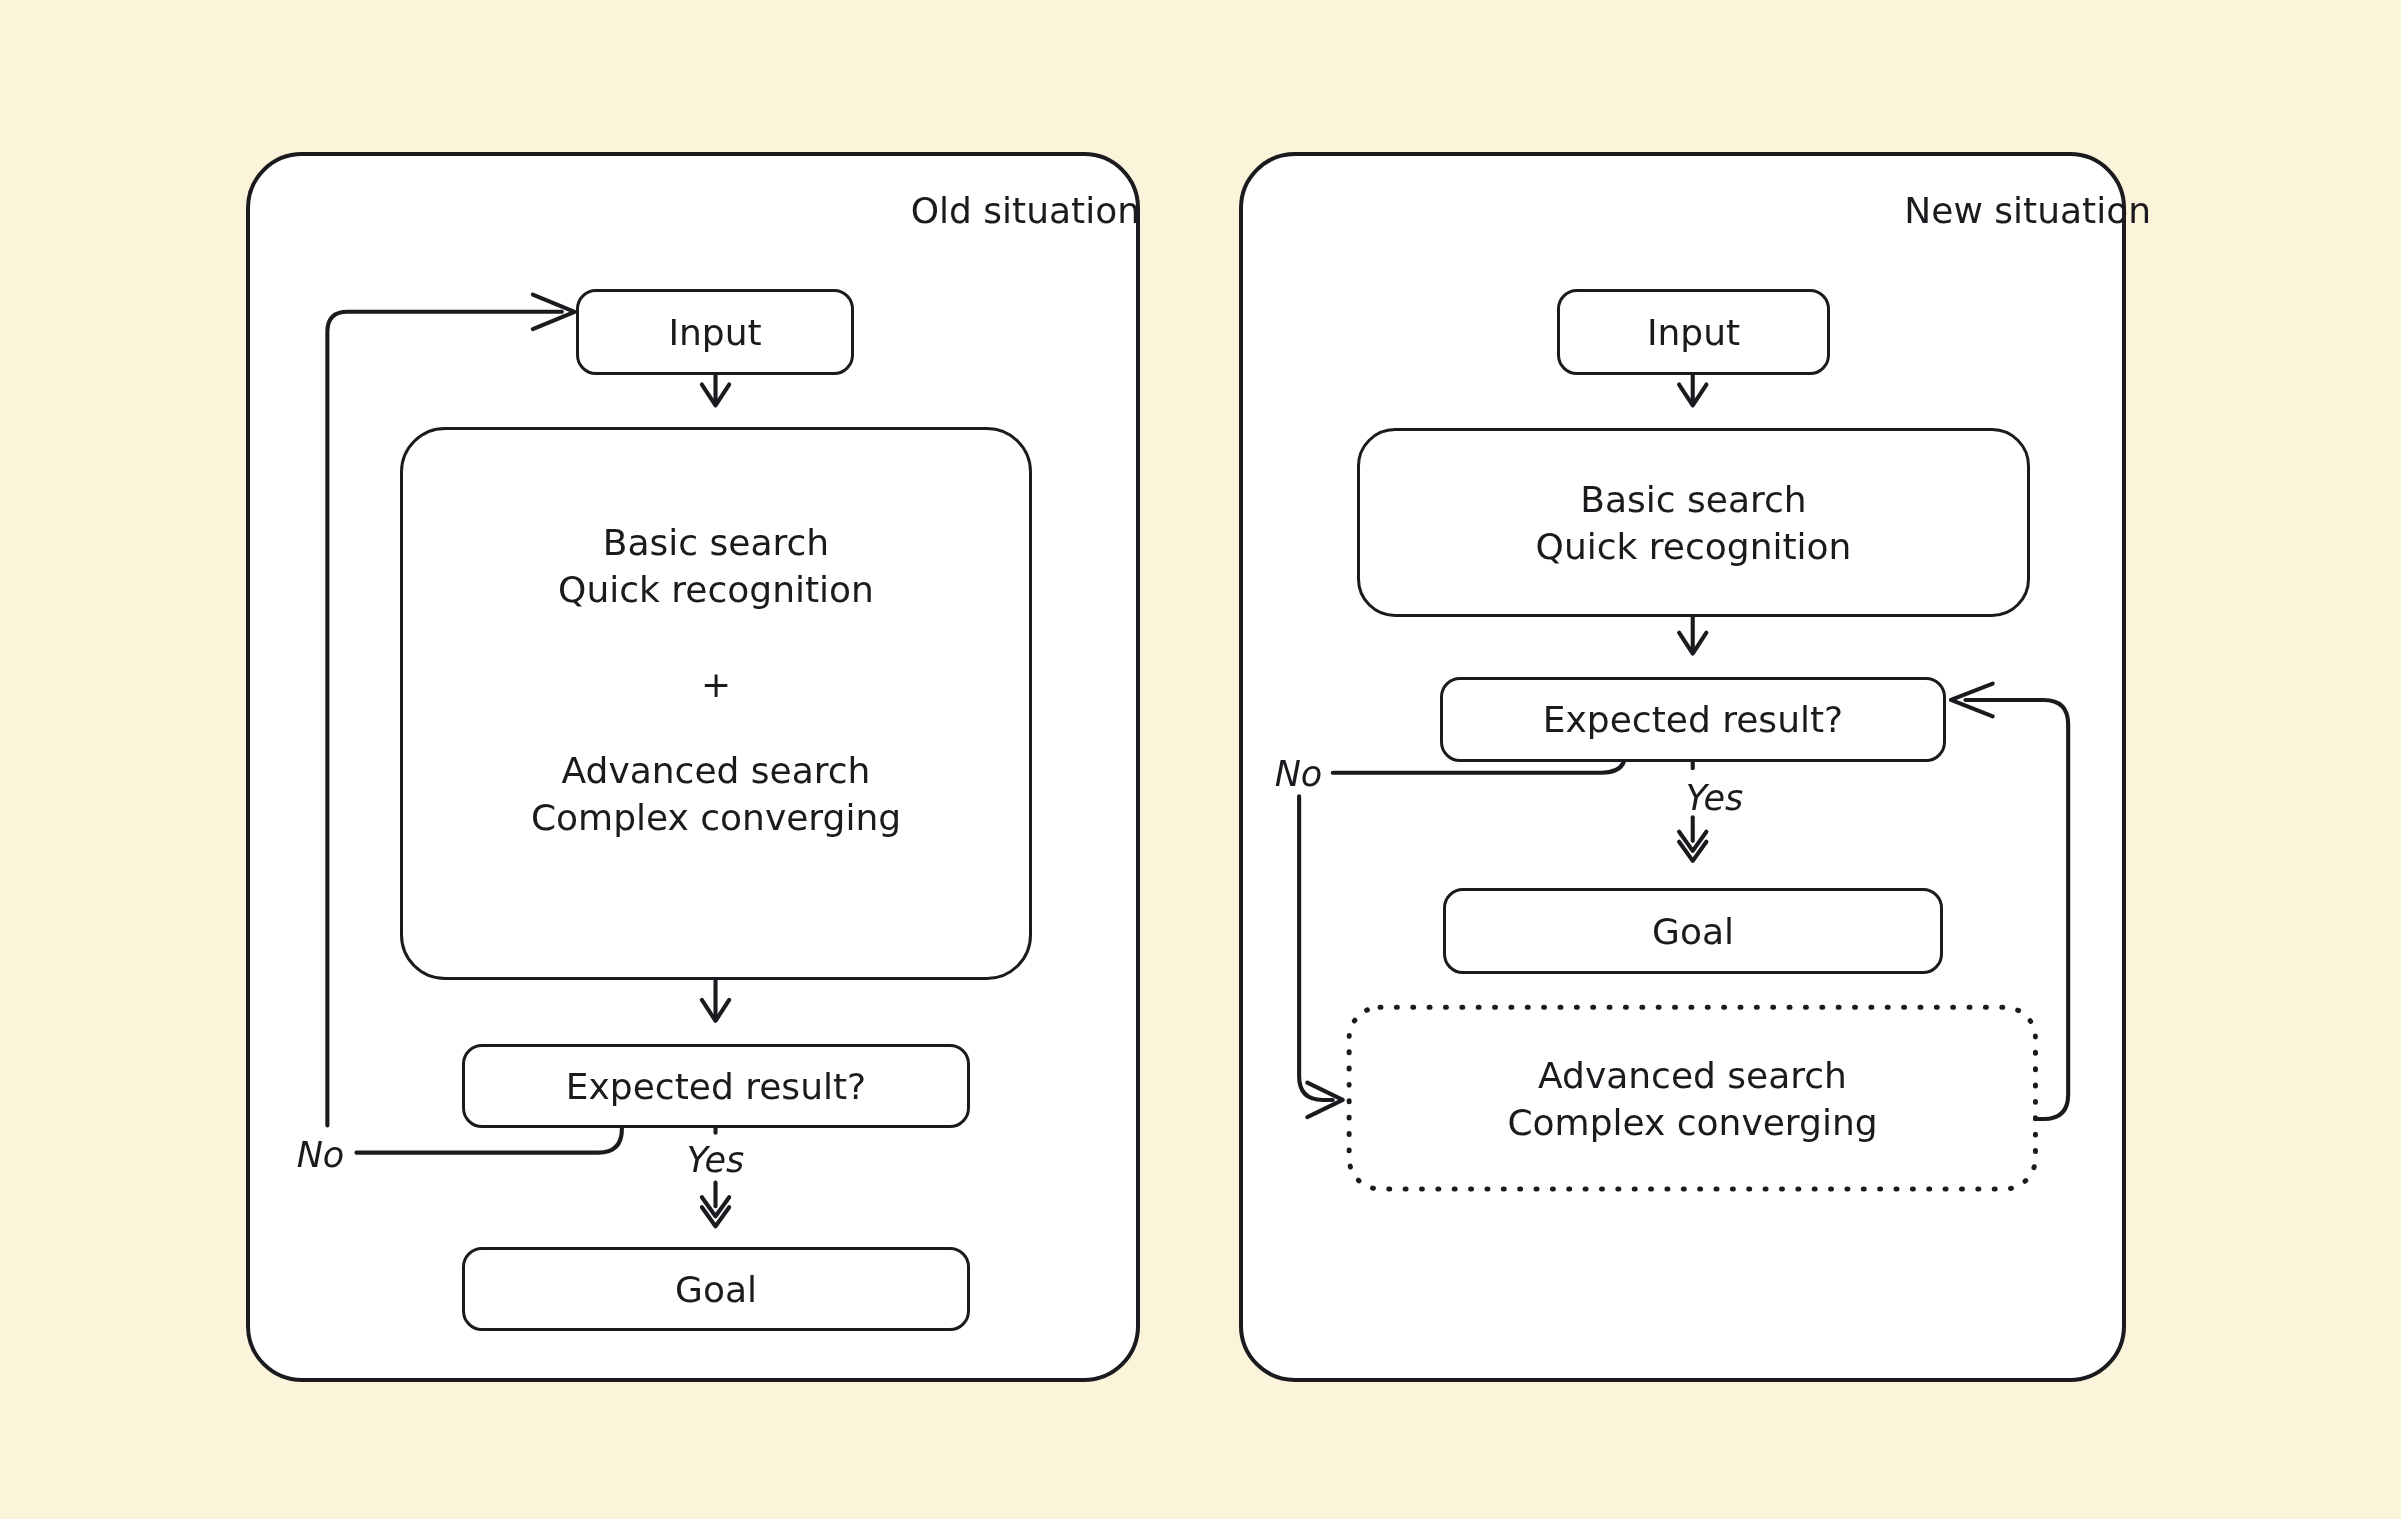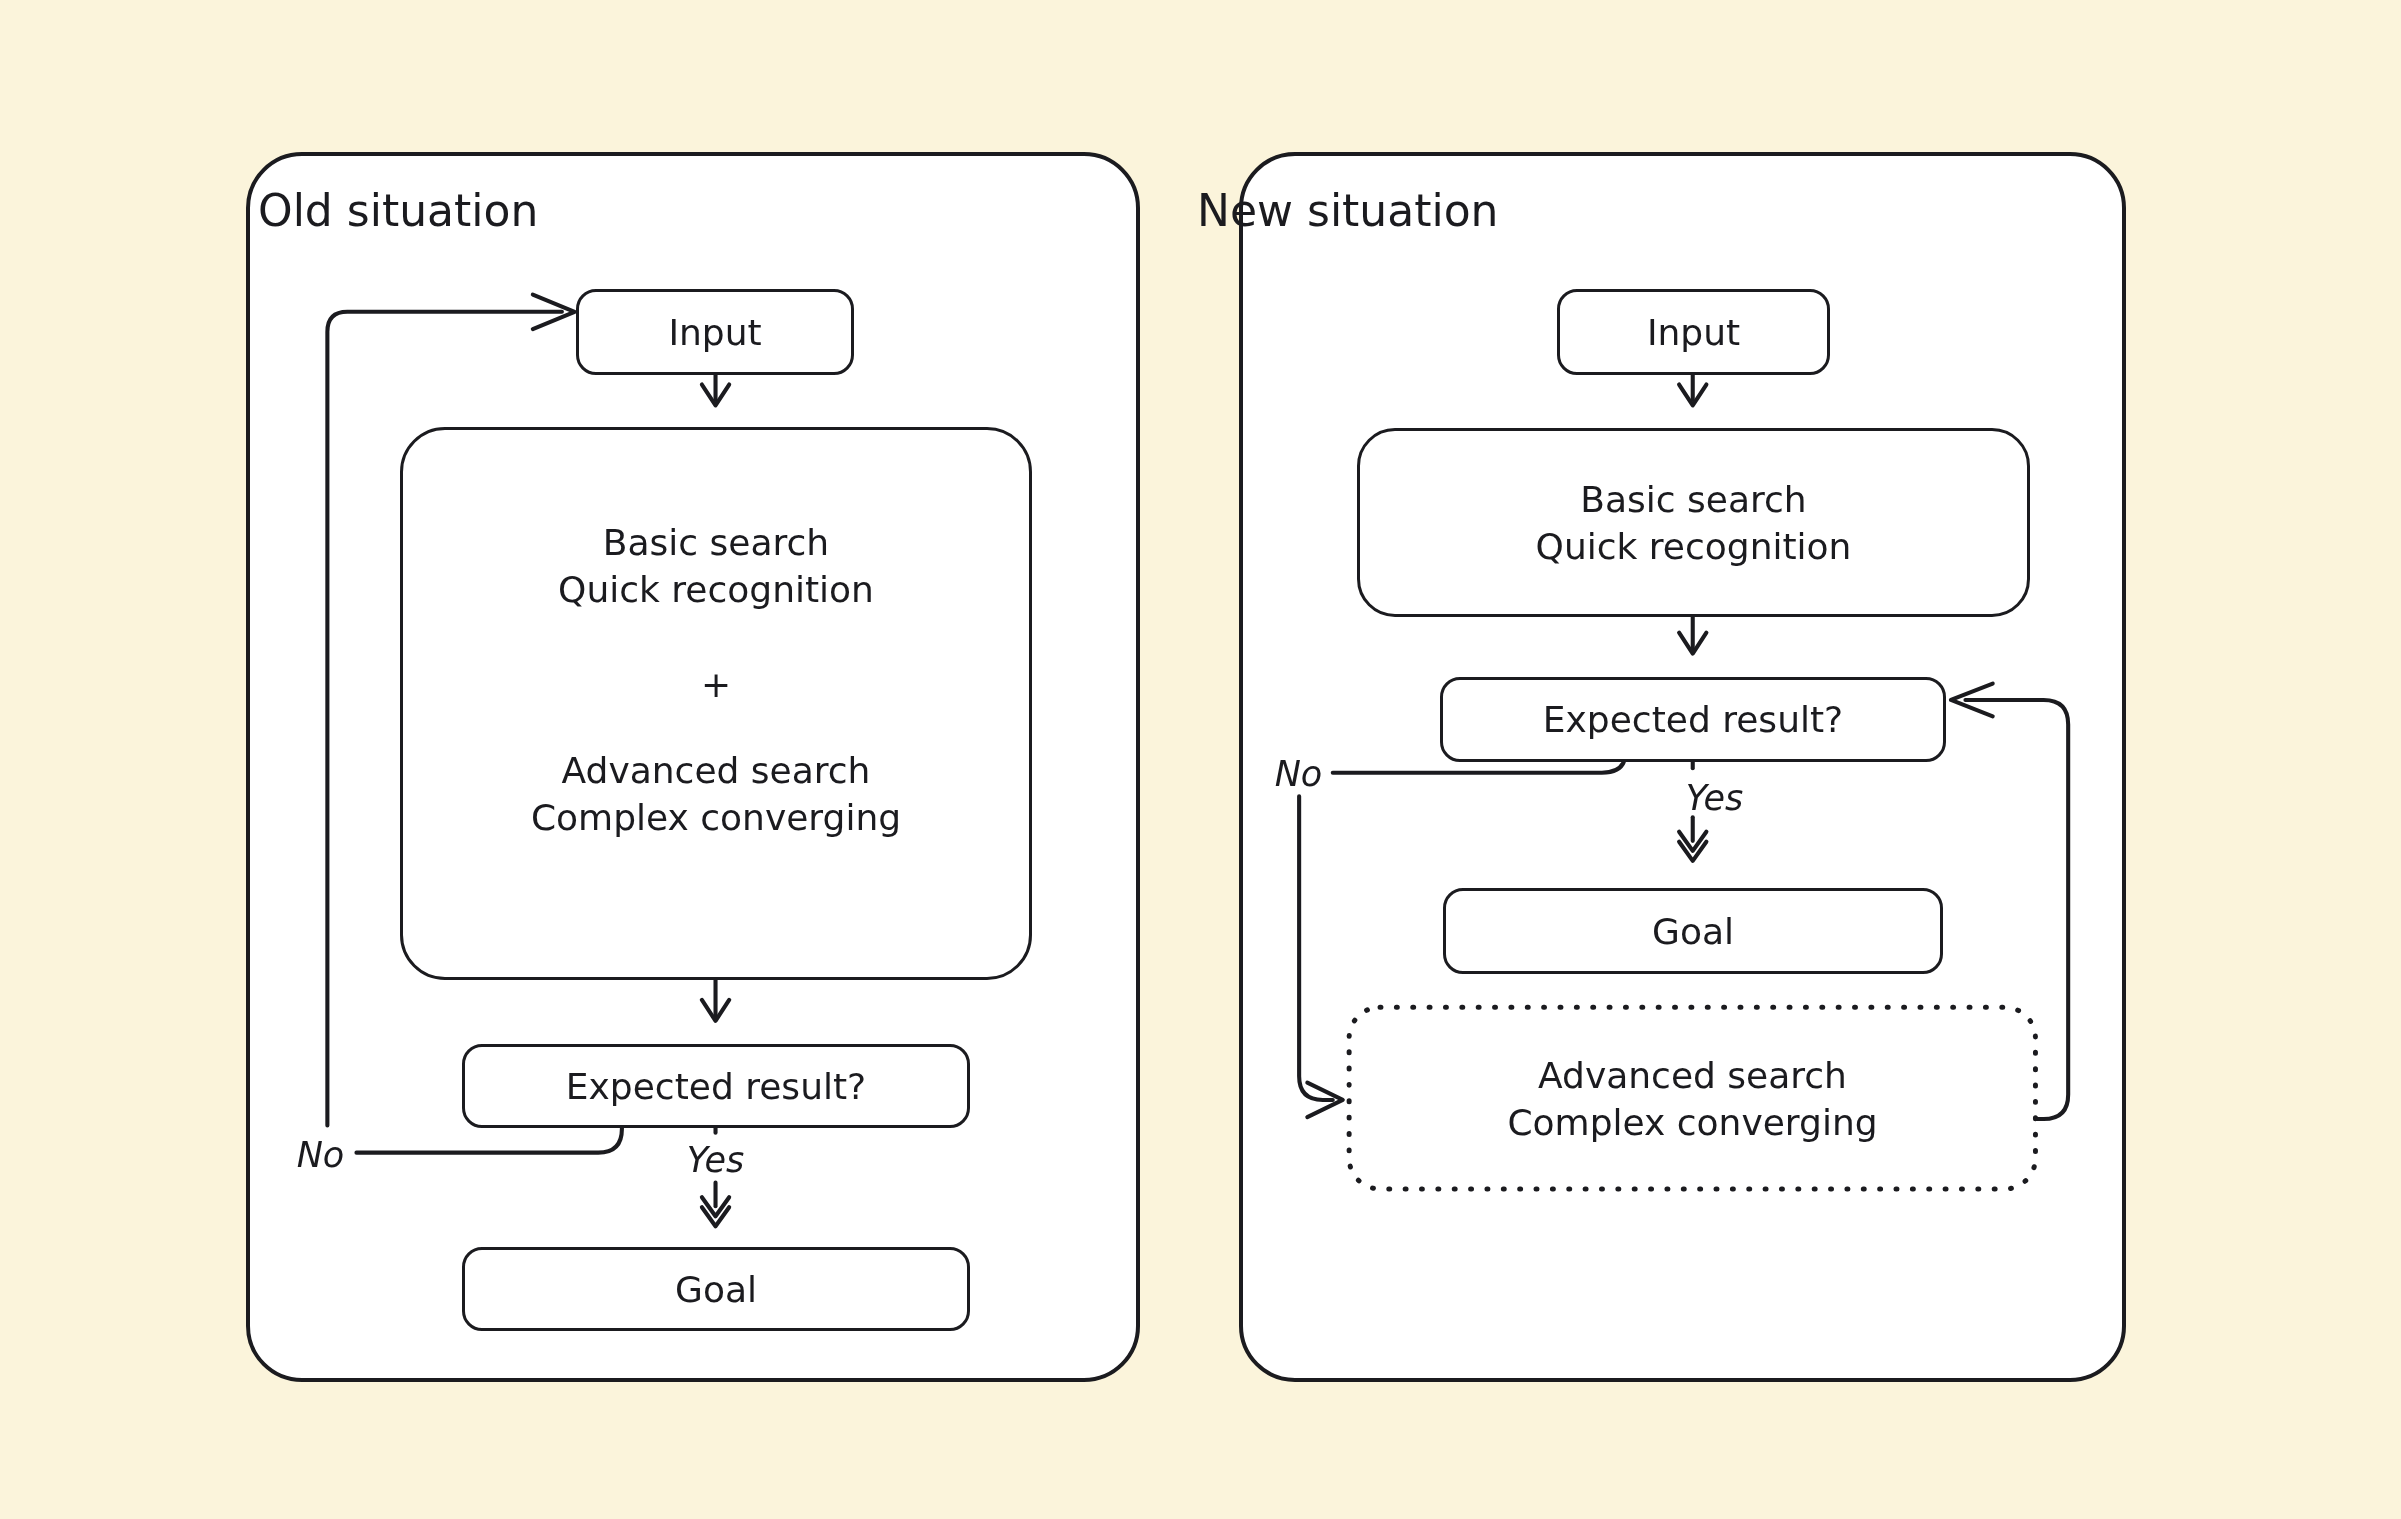--- a/index.html
+++ b/index.html
@@ -56,24 +56,23 @@
     line-height:47px;
     z-index:3;
     margin-top:21px;
   }
   .r20{border-radius:20px;}
   .r40{border-radius:38px;}
   .r48{border-radius:45px;}
   .title{
     position:absolute;
     z-index:3;
-    font-size:44px;
-    text-align:left;
+    font-size:36px;
+    text-align:right;
     line-height:49px;
-    padding-left:12px;
   }
   .textblock{
     position:absolute;
     z-index:3;
     font-size:36px;
     line-height:47px;
     text-align:center;
   }
   .edge-label{
     position:absolute;
@@ -134,21 +133,21 @@
       <path class="cn" d="M 1847 926 L 1862 947 L 1877 926"></path>
 
       <path class="cn" d="M 2239 1231 L 2248 1231 Q 2275 1231 2275 1204 L 2275 797 Q 2275 770 2248 770 L 2162 770"></path>
       <path class="cn" d="M 2192 752 L 2146 770 L 2192 788"></path>
 
       <rect class="dotted-box" x="1484" y="1108" width="755" height="200" rx="34"></rect>
     </g>
   </svg>
 
   <div class="title" style="left:246px;top:186px;width:894px;">Old situation</div>
-  <div class="title" style="left:1185px;top:186px;width:887px;">New situation</div>
+  <div class="title" style="left:1264px;top:186px;width:887px;">New situation</div>
 
   <div class="node r20" style="left:576px;top:268px;width:278px;height:86px;">
     <span>Input</span>
   </div>
 
   <div class="node r48" style="left:400px;top:406px;width:632px;height:553px;"></div>
   <div class="textblock" style="left:400px;top:519px;width:632px;">
     <div>Basic search</div>
     <div>Quick recognition</div>
   </div>

